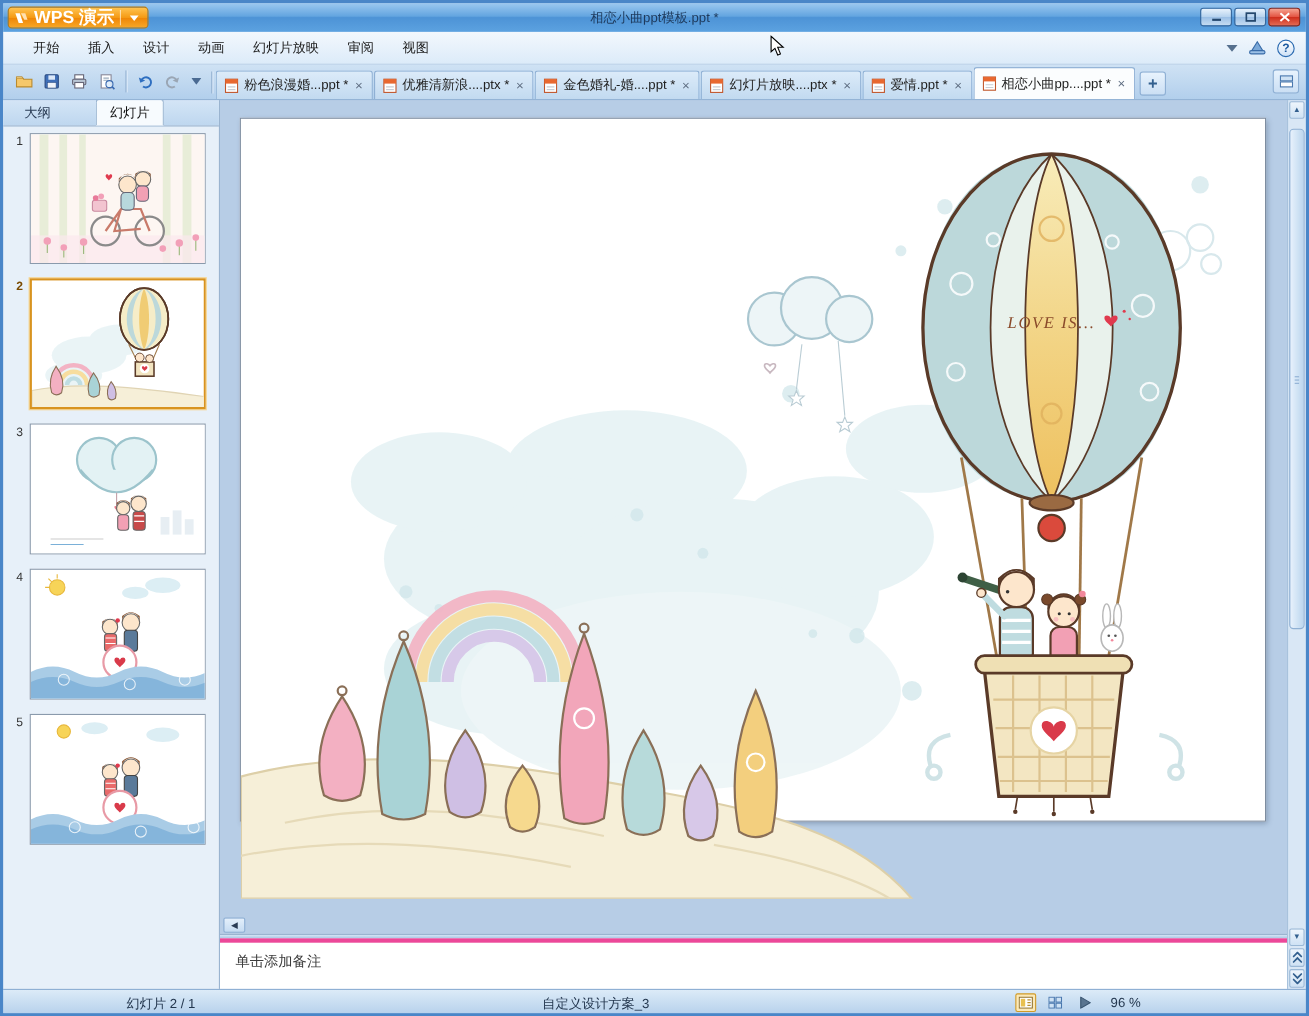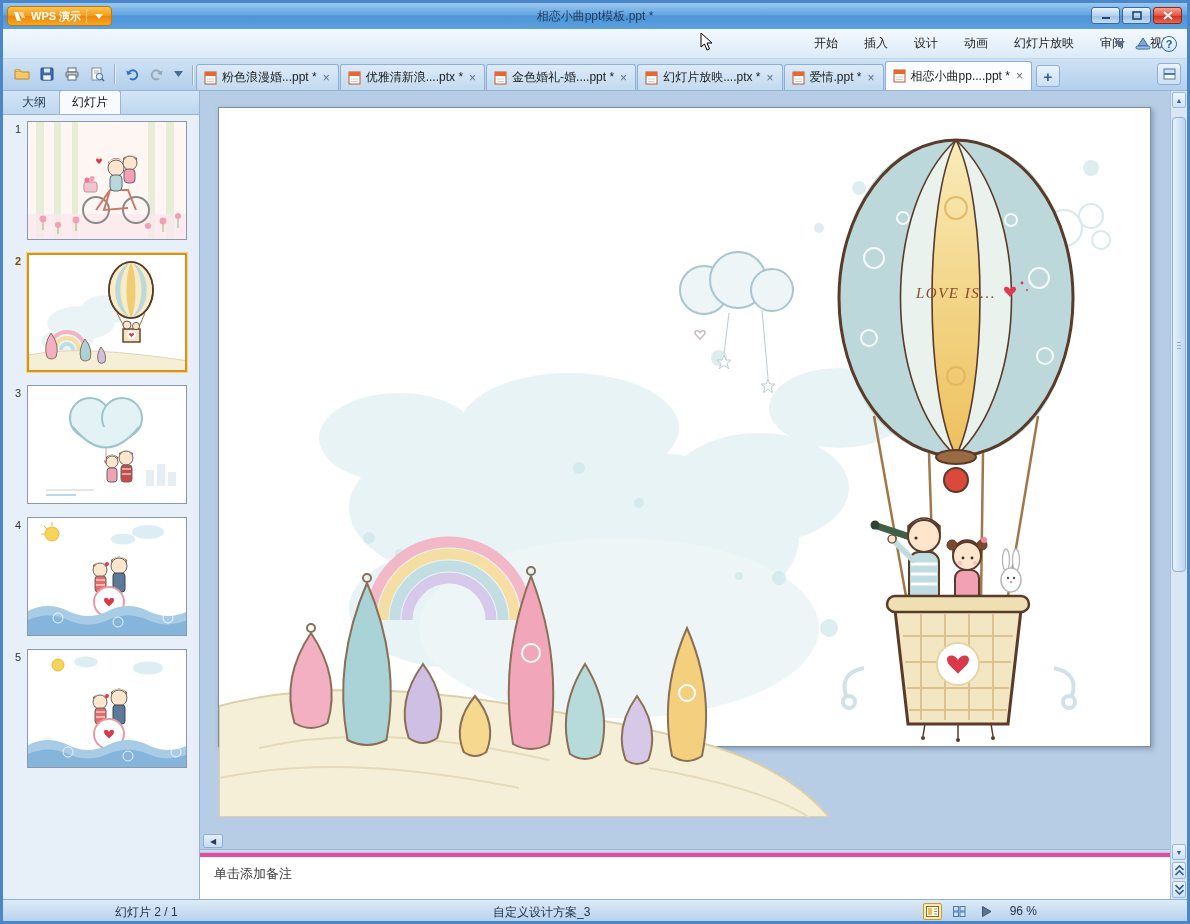--- a/index.html
+++ b/index.html
@@ -1,31 +1,31 @@
 <!DOCTYPE html>
 <html><head>
 <meta charset="utf-8">
 <style>
   * { margin:0; padding:0; box-sizing:border-box; }
   html,body { width:1190px; height:924px; overflow:hidden; font-family:"Liberation Sans",sans-serif; }
   .window { position:absolute; inset:0; border:3px solid #4a86c8; background:#bdd4ea; display:flex; flex-direction:column; }
 
   
   .titlebar { height:26px; background:linear-gradient(#9cc8f0 0%,#63a5e0 45%,#4d93d6 50%,#5ca2e0 100%); position:relative; display:flex; align-items:center; flex:0 0 auto; }
-  .app-btn { margin-left:4px; height:20px; display:flex; align-items:center; gap:5px; padding:0 8px 0 5px; border:1px solid #b87a10; border-radius:4px; background:linear-gradient(#ffc350,#f59a14 50%,#ef8606 52%,#f7a727); color:#fff; font-size:11px; font-weight:bold; cursor:default; }
+  .app-btn { margin-left:4px; height:20px; display:flex; align-items:center; gap:5px; padding:0 8px 0 5px; border:1px solid #b87a10; border-radius:4px; background:linear-gradient(#ffc350,#f59a14 50%,#ef8606 52%,#f7a727); color:#fff; font-size:16px; font-weight:bold; cursor:default; }
   .app-caret { width:0; height:0; border-left:4px solid transparent; border-right:4px solid transparent; border-top:5px solid #fff; margin-left:3px; }
   .app-sep { width:1px; height:14px; background:rgba(255,255,255,.6); }
   .win-title { position:absolute; left:50%; transform:translateX(-50%); font-size:12px; color:#1e3a5c; white-space:nowrap; }
   .win-ctrls { position:absolute; right:5px; top:4px; display:flex; gap:2px; }
   .win-btn { width:29px; height:17px; border:1px solid #38699e; border-radius:3px; background:linear-gradient(#e8f2fc,#b5d2ee 50%,#9cc0e6 52%,#c6dcf2); display:flex; align-items:center; justify-content:center; }
   .win-btn.close { background:linear-gradient(#f6a390,#e25240 50%,#cf2f1d 52%,#e46a52); border-color:#8e2516; }
   .win-btn svg { display:block; }
 
   
-  .menubar { height:30px; background:linear-gradient(#f3f8fd,#dcebf9); border-bottom:1px solid #c2d6ec; display:flex; align-items:center; padding-left:28px; gap:0; position:relative; flex:0 0 auto;justify-content:flex-end; }
+  .menubar { height:30px; background:linear-gradient(#f3f8fd,#dcebf9); border-bottom:1px solid #c2d6ec; display:flex; align-items:center; padding-left:14px; gap:0; position:relative; flex:0 0 auto; }
   .menu-item { font-size:12px; color:#1c1c1c; padding:5px 13px; cursor:default; border-radius:3px; }
   .menu-right { position:absolute; right:10px; display:flex; align-items:center; gap:10px; }
   .mr-chevron { width:0;height:0;border-left:5px solid transparent;border-right:5px solid transparent;border-top:6px solid #56708e; }
   .help-circle { width:16px; height:16px; border-radius:50%; border:1px solid #2a6ab0; background:linear-gradient(#fff,#cfe2f6); color:#1d5ba0; font-size:11px; font-weight:bold; display:flex; align-items:center; justify-content:center; }
 
   
   .tabbar { height:32px; background:linear-gradient(#cfe2f4,#b2cfec); border-bottom:1px solid #94b4d6; display:flex; align-items:flex-end; padding:0 4px; flex:0 0 auto; position:relative; }
   .quick { display:flex; align-items:center; gap:3px; padding:0 4px 5px 4px; }
   .qbtn { width:22px; height:22px; display:flex; align-items:center; justify-content:center; border-radius:3px; }
   .vsep { width:1px; height:20px; background:#93b1d2; box-shadow:1px 0 0 #e6f1fc; margin:0 3px 5px 3px; }
@@ -33,21 +33,21 @@
   .doc-tab { display:flex; align-items:center; gap:5px; height:26px; padding:0 7px; font-size:12px; color:#222; border:1px solid #8fb0d4; border-bottom:none; border-radius:3px 3px 0 0; background:linear-gradient(#dcebf9,#c2daf0); margin-right:1px; white-space:nowrap; }
   .doc-tab.active { background:#fbfdfe; height:29px; font-weight:normal; }
   .tab-close { color:#5d6c80; font-size:12px; line-height:1; padding:0 1px; cursor:default; }
   .newtab-btn { width:24px; height:22px; margin:0 0 3px 3px; border:1px solid #8fb0d4; border-radius:3px; background:linear-gradient(#e8f3fd,#cbdff4); color:#33608f; font-size:15px; font-weight:bold; display:flex; align-items:center; justify-content:center; }
   .arrange-btn { position:absolute; right:6px; bottom:5px; width:24px; height:22px; border:1px solid #8fb0d4; border-radius:3px; background:linear-gradient(#e8f3fd,#cbdff4); display:flex; align-items:center; justify-content:center; }
 
   
   .content { flex:1 1 auto; display:flex; min-height:0; }
 
   .sidebar { width:197px; flex:0 0 auto; background:#e7f0f9; border-right:1px solid #9ab4d0; display:flex; flex-direction:column; }
-  .side-tabs { height:24px; background:linear-gradient(#d4e5f6,#bed7ef); border-bottom:1px solid #9ab4d0; display:flex; align-items:flex-end; padding-left:6px; }
+  .side-tabs { height:24px; background:linear-gradient(#d4e5f6,#bed7ef); border-bottom:1px solid #9ab4d0; display:flex; align-items:flex-end; padding-left:6px;gap:28px; }
   .side-tab { font-size:12px; color:#2a3c55; padding:3px 12px; border:1px solid transparent; border-bottom:none; border-radius:3px 3px 0 0; }
   .side-tab.active { background:#f7fbfe; border-color:#9ab4d0; color:#111; }
   .thumb-list { flex:1; overflow:hidden; padding-top:6px; }
   .thumb-row { display:flex; margin:0 0 13px 0; }
   .thumb-num { width:24px; text-align:right; padding:2px 6px 0 0; font-size:11px; color:#333; }
   .thumb-row.sel .thumb-num { font-weight:bold; color:#7a4a00; }
   .thumb-img { width:160px; height:119px; background:#fff; border:1px solid #8a9aac; overflow:hidden; }
   .thumb-row.sel .thumb-img { border:2px solid #d8931f; box-shadow:0 0 0 1px #f7d48a; }
   .thumb-img svg { display:block; }
 

